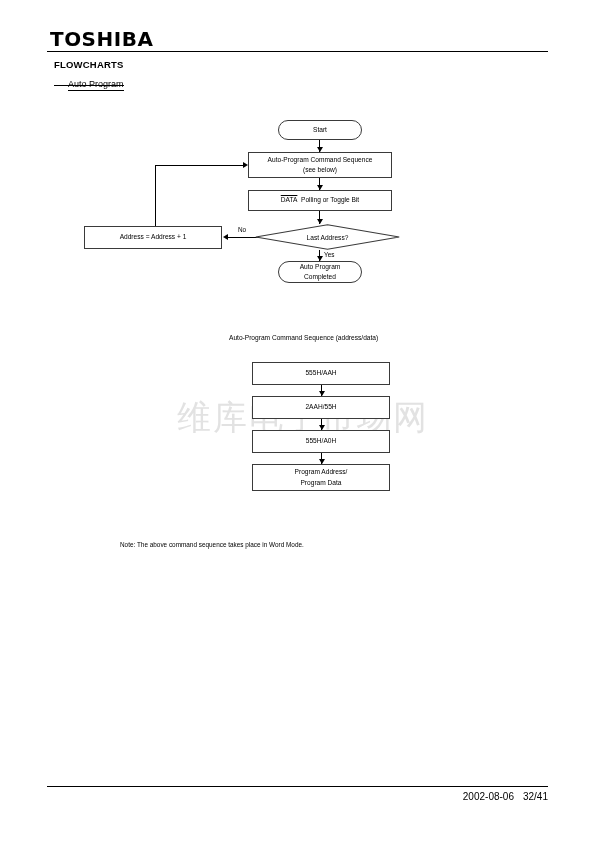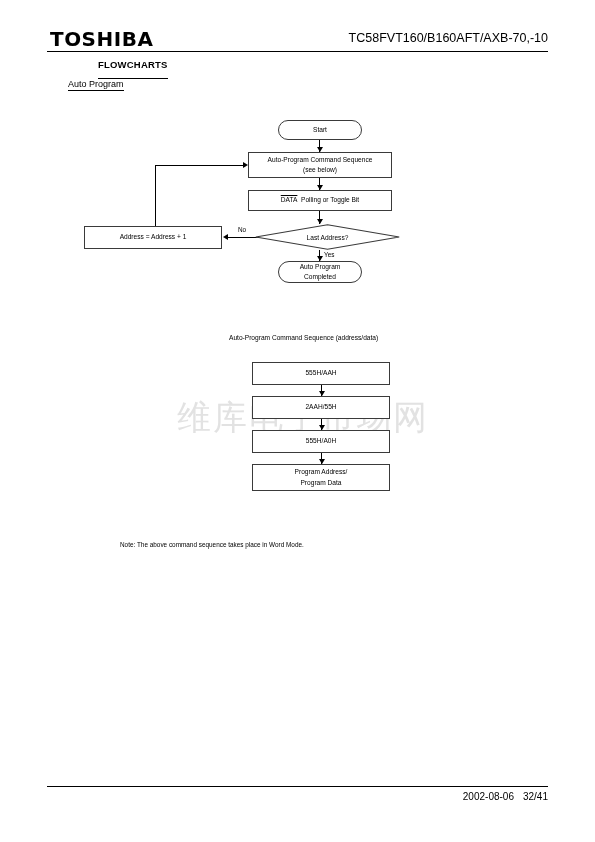--- a/index.html
+++ b/index.html
@@ -70,23 +70,22 @@
   }
 
   
   .section-title {
     position: absolute;
     left: 54px;
     top: 59px;
     font-size: 9.5px;
     font-weight: bold;
     border-bottom: 1.3px solid #000;
-    padding-bottom: 8px;
+    padding-bottom: 15px;
     letter-spacing: 0.2px;
-    margin-left: 44px;
   }
   .sub-title {
     position: absolute;
     left: 68px;
     top: 79px;
     font-size: 9px;
     border-bottom: 1px solid #000;
     padding-bottom: 1px;
   }
 
@@ -198,21 +197,20 @@
   .footer-text .gap { display: inline-block; width: 9px; }
 </style>
 </head>
 <body>
 
 <div class="page">
 
   <div class="watermark">维库电子市场网</div>
 
   <div class="logo">TOSHIBA</div>
-  <div class="part-number">TC58FVT160/B160AFT/AXB-70,-10</div>
   <div class="header-rule"></div>
 
   <div class="section-title">FLOWCHARTS</div>
   <div class="sub-title">Auto Program</div>
 
   <div class="node oval" style="left:278px; top:120px; width:84px; height:20px;">
     <span class="txt">Start</span>
   </div>
 
   <div class="line v" style="left:319px; top:140px; height:12px;"></div>

